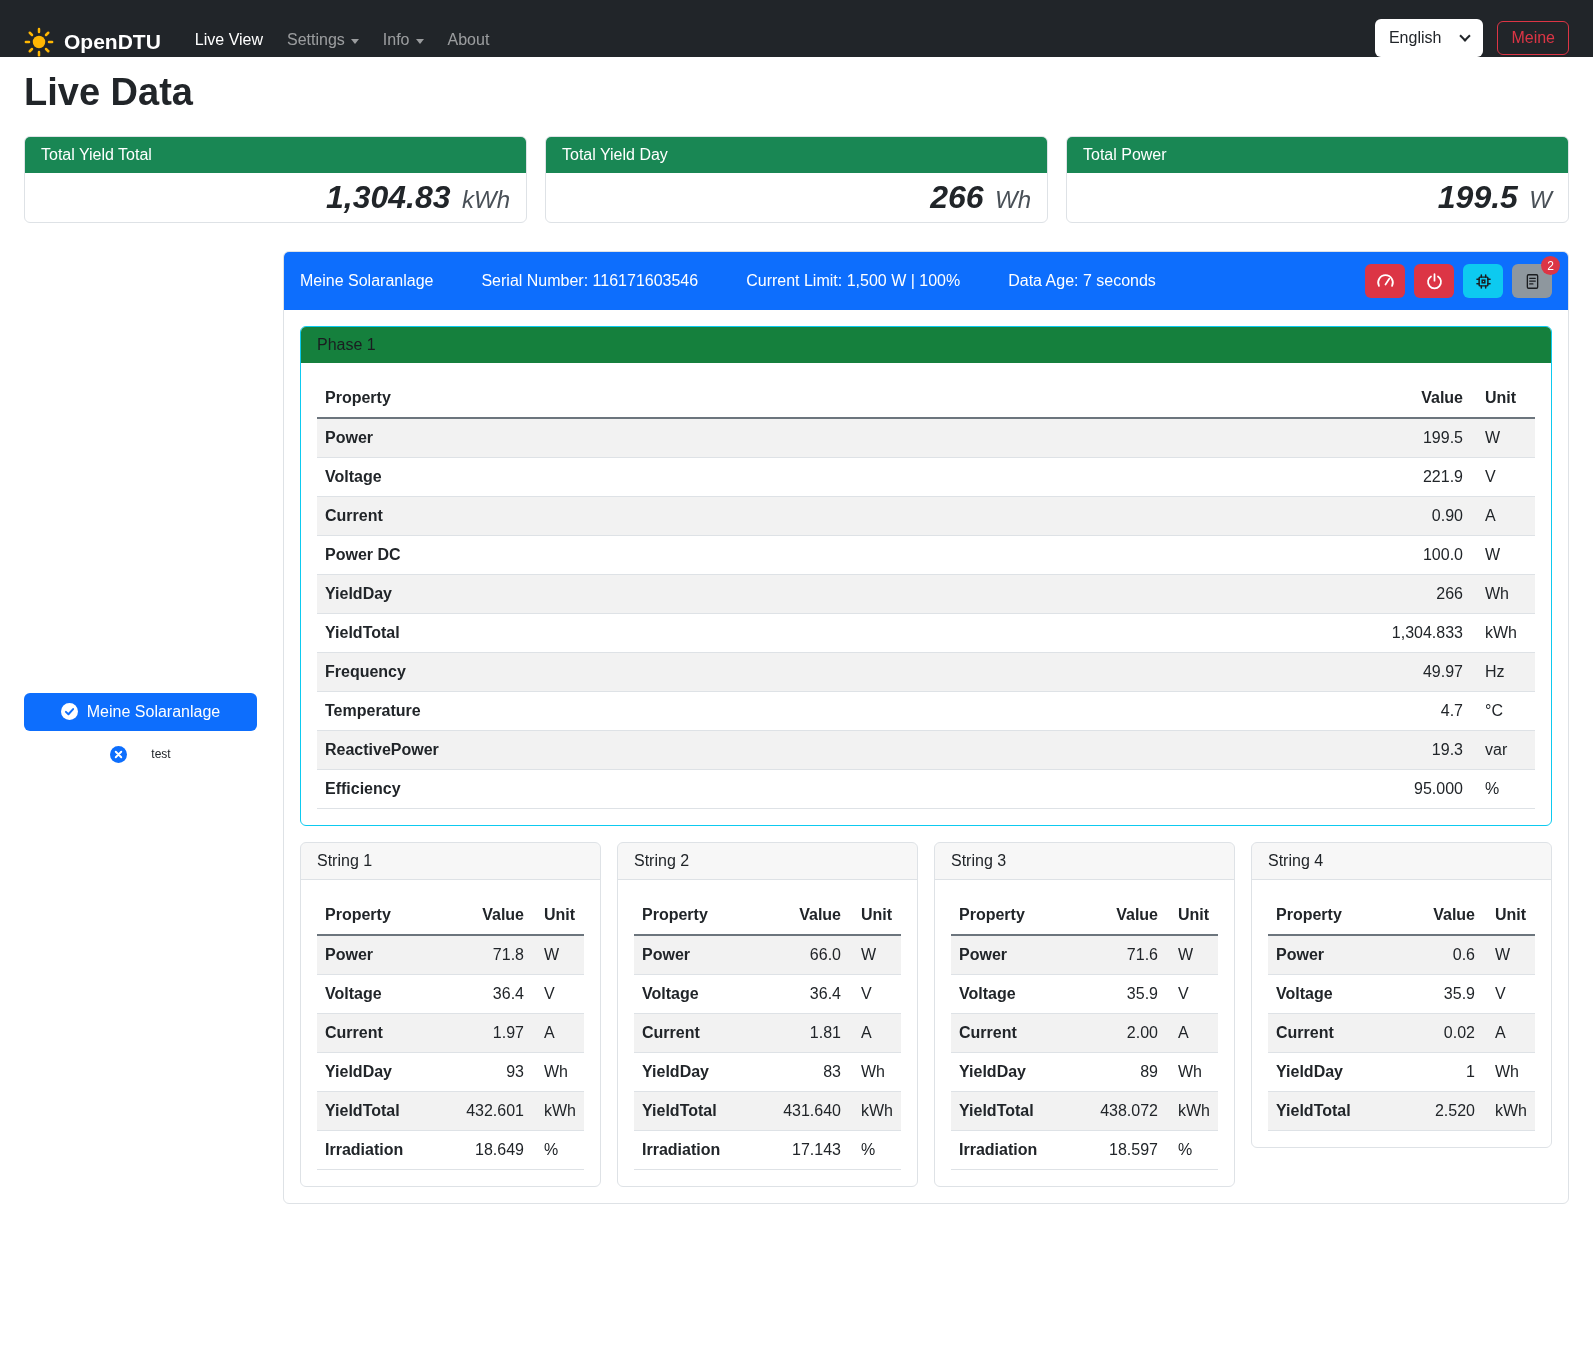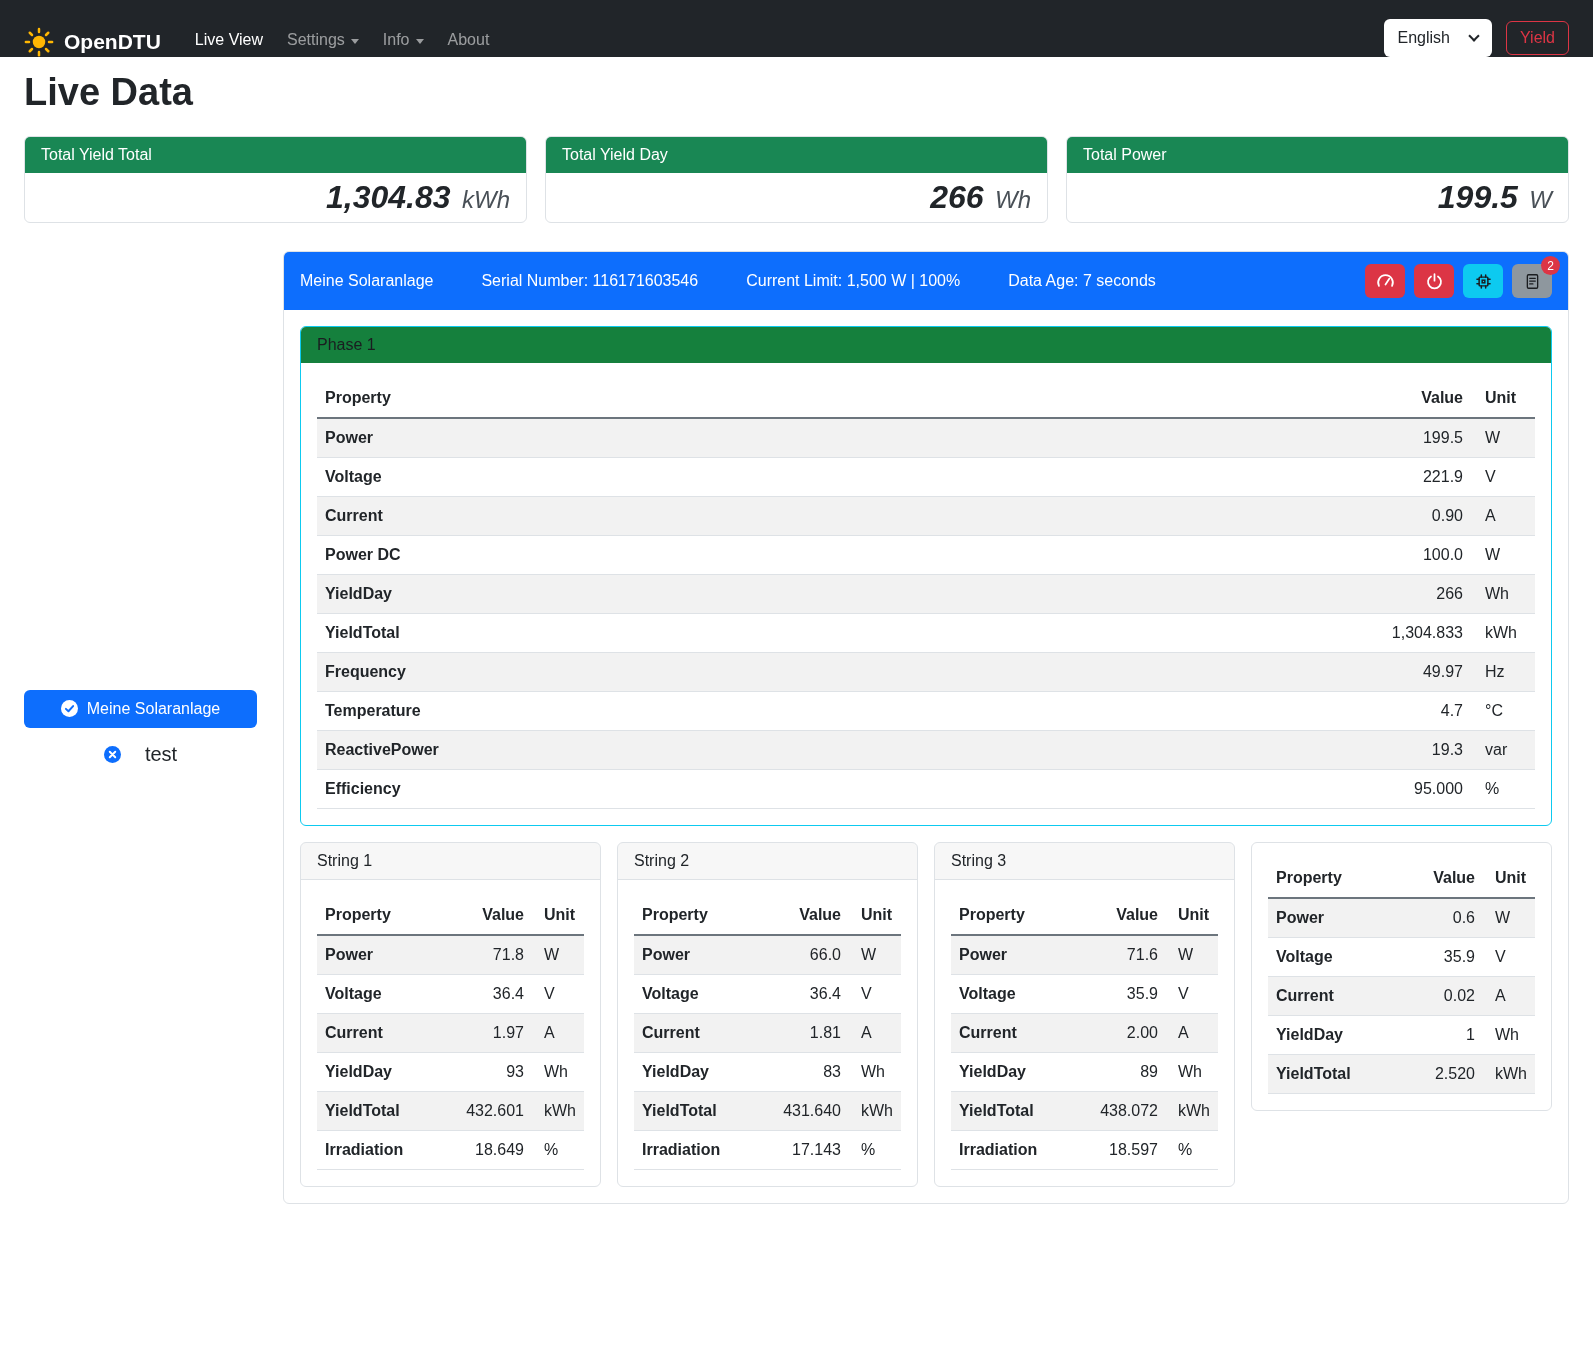--- a/index.html
+++ b/index.html
@@ -75,21 +75,21 @@
   .sidebar { width: 233px; flex-shrink: 0; }
   .inverter-btn {
     width: 100%; height: 38px;
     background: #0d6efd; color: #fff; border: none; border-radius: 6px;
     display: flex; align-items: center; justify-content: center; gap: 9px;
     font-size: 16px; cursor: pointer; margin-bottom: 15px;
     font-family: inherit;
   }
   .inverter-offline {
     display: flex; align-items: center; justify-content: center; gap: 24px;
-    color: #212529; font-size: 20px; cursor: pointer;
+    color: #212529; font-size: 12px; cursor: pointer;
   }
 
   .main-card { flex: 1; }
   .main-header {
     background: #0d6efd; color: #fff;
     padding: 12px 16px;
     display: flex; align-items: center; gap: 48px;
     font-size: 16px;
   }
   .header-actions { margin-left: auto; display: flex; gap: 9px; }
@@ -177,21 +177,21 @@
     </span>
     <span class="nav-link">
       <span>About</span>
     </span>
   </div>
   <div class="navbar-right">
     <div class="lang-select">
       <span>English</span>
       <span class="sel-chevron"></span>
     </div>
-    <button class="logout-btn">Yield</button>
+    <button class="logout-btn">Meine</button>
   </div>
 </nav>
 
 <div class="container">
 
   <h1 class="page-title">Live Data</h1>
 
   <div class="summary-row">
     <div class="card">
       <div class="summary-header">Total Yield Total</div>
@@ -518,20 +518,21 @@
                       <td class="prop">Irradiation</td>
                       <td class="val">18.597</td>
                       <td class="unit">%</td>
                     </tr>
                   </tbody>
               </table>
             </div>
           </div>
 
           <div class="card">
+            <div class="string-header">String 4</div>
             <div class="string-body">
               <table class="data-table string-table">
                 <thead>
                   <tr>
                     <th class="prop">Property</th>
                     <th class="val">Value</th>
                     <th class="unit">Unit</th>
                   </tr>
                 </thead>
                 <tbody>

